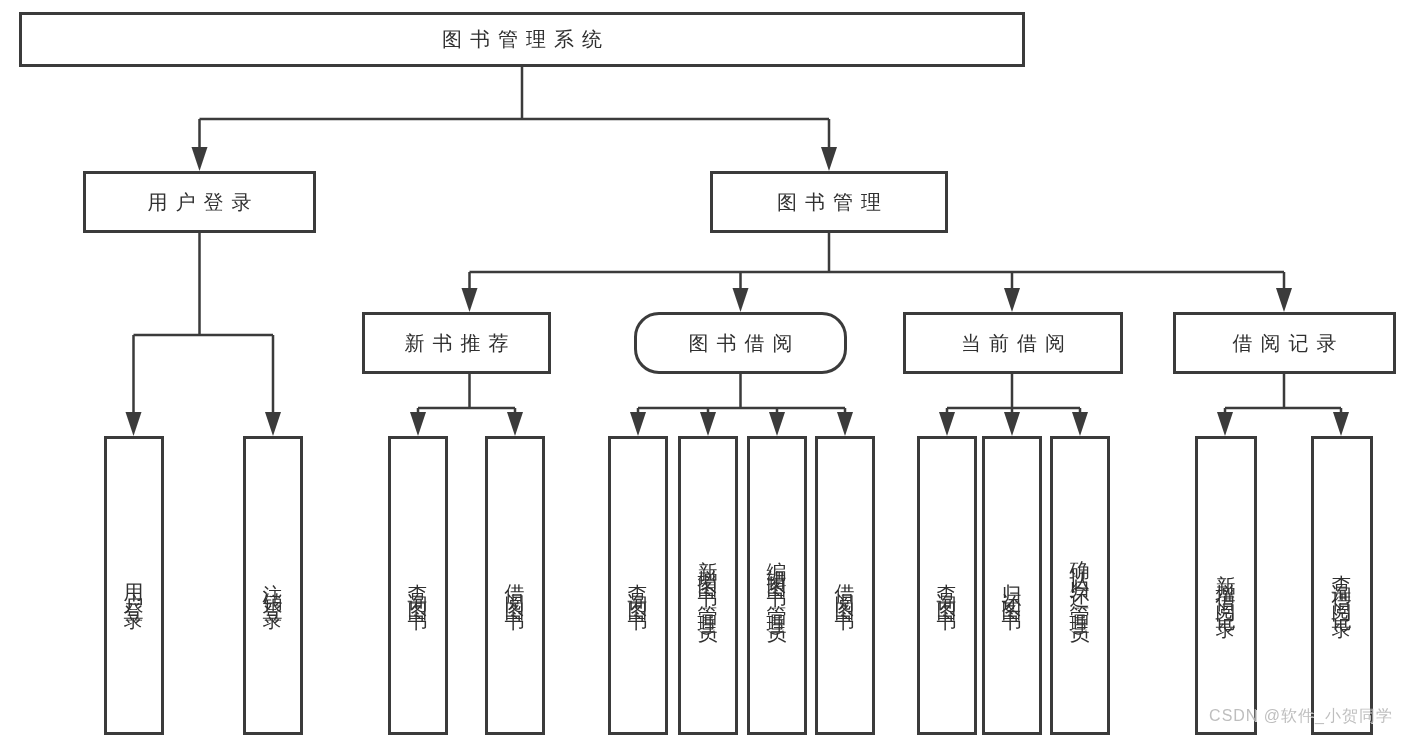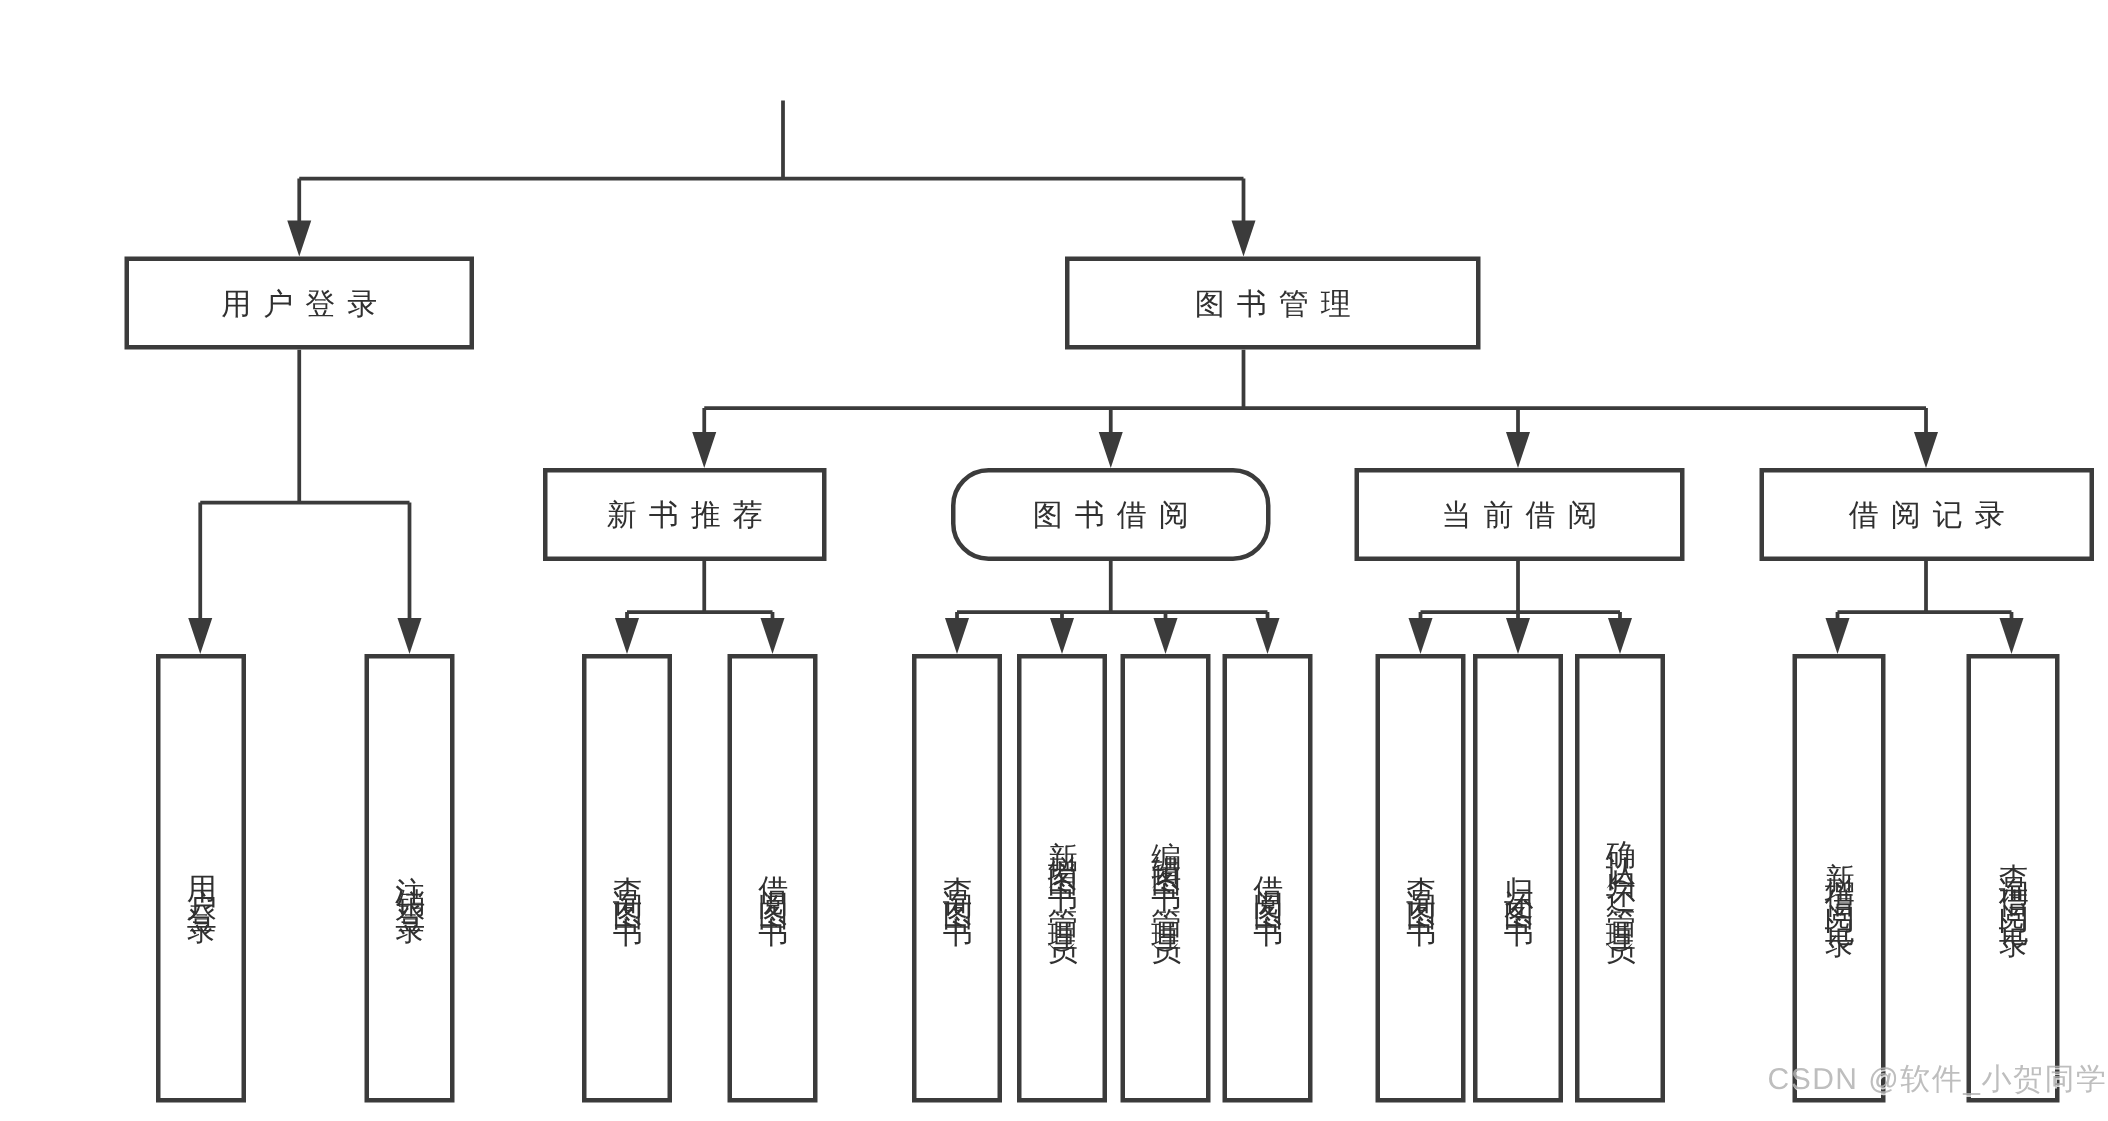--- a/index.html
+++ b/index.html
@@ -36,23 +36,23 @@
   .leaf .vlabel{
     writing-mode:vertical-rl;
     text-orientation:mixed;
     font-size:20px;
     line-height:1.1;
     letter-spacing:9px;
     color:var(--text);
   }
   .watermark{
     position:absolute;
-    right:0;top:706px;
+    right:12px;top:706px;
     z-index:2;
-    font-size:20px;
+    font-size:16px;
     letter-spacing:1px;
     color:var(--watermark);
     opacity:0.85;
     text-shadow:1px 1px 0 rgba(255,255,255,0.9);
     white-space:nowrap;
     text-align:center;
   }
 </style>
 </head>
 <body>
@@ -108,25 +108,28 @@
     <polygon points="700,412 716,412 708,436"></polygon>
     <polygon points="769,412 785,412 777,436"></polygon>
     <polygon points="837,412 853,412 845,436"></polygon>
     <polygon points="939,412 955,412 947,436"></polygon>
     <polygon points="1004,412 1020,412 1012,436"></polygon>
     <polygon points="1072,412 1088,412 1080,436"></polygon>
     <polygon points="1217,412 1233,412 1225,436"></polygon>
     <polygon points="1333,412 1349,412 1341,436"></polygon>
   </svg>
 
+  <div class="node" style="left:19px;top:12px;width:1006px;height:55px;">
+    <span class="hlabel">图书管理系统</span>
+  </div>
 
   <div class="node" style="left:83px;top:171px;width:233px;height:62px;">
     <span class="hlabel">用户登录</span>
   </div>
-  <div class="node" style="left:710px;top:171px;width:277px;height:62px;">
+  <div class="node" style="left:710px;top:171px;width:238px;height:62px;">
     <span class="hlabel">图书管理</span>
   </div>
 
   <div class="node" style="left:362px;top:312px;width:189px;height:62px;">
     <span class="hlabel">新书推荐</span>
   </div>
   <div class="node" style="left:634px;top:312px;width:213px;height:62px;border-radius:25px;">
     <span class="hlabel">图书借阅</span>
   </div>
   <div class="node" style="left:903px;top:312px;width:220px;height:62px;font-family:Liberation Serif, serif;">

